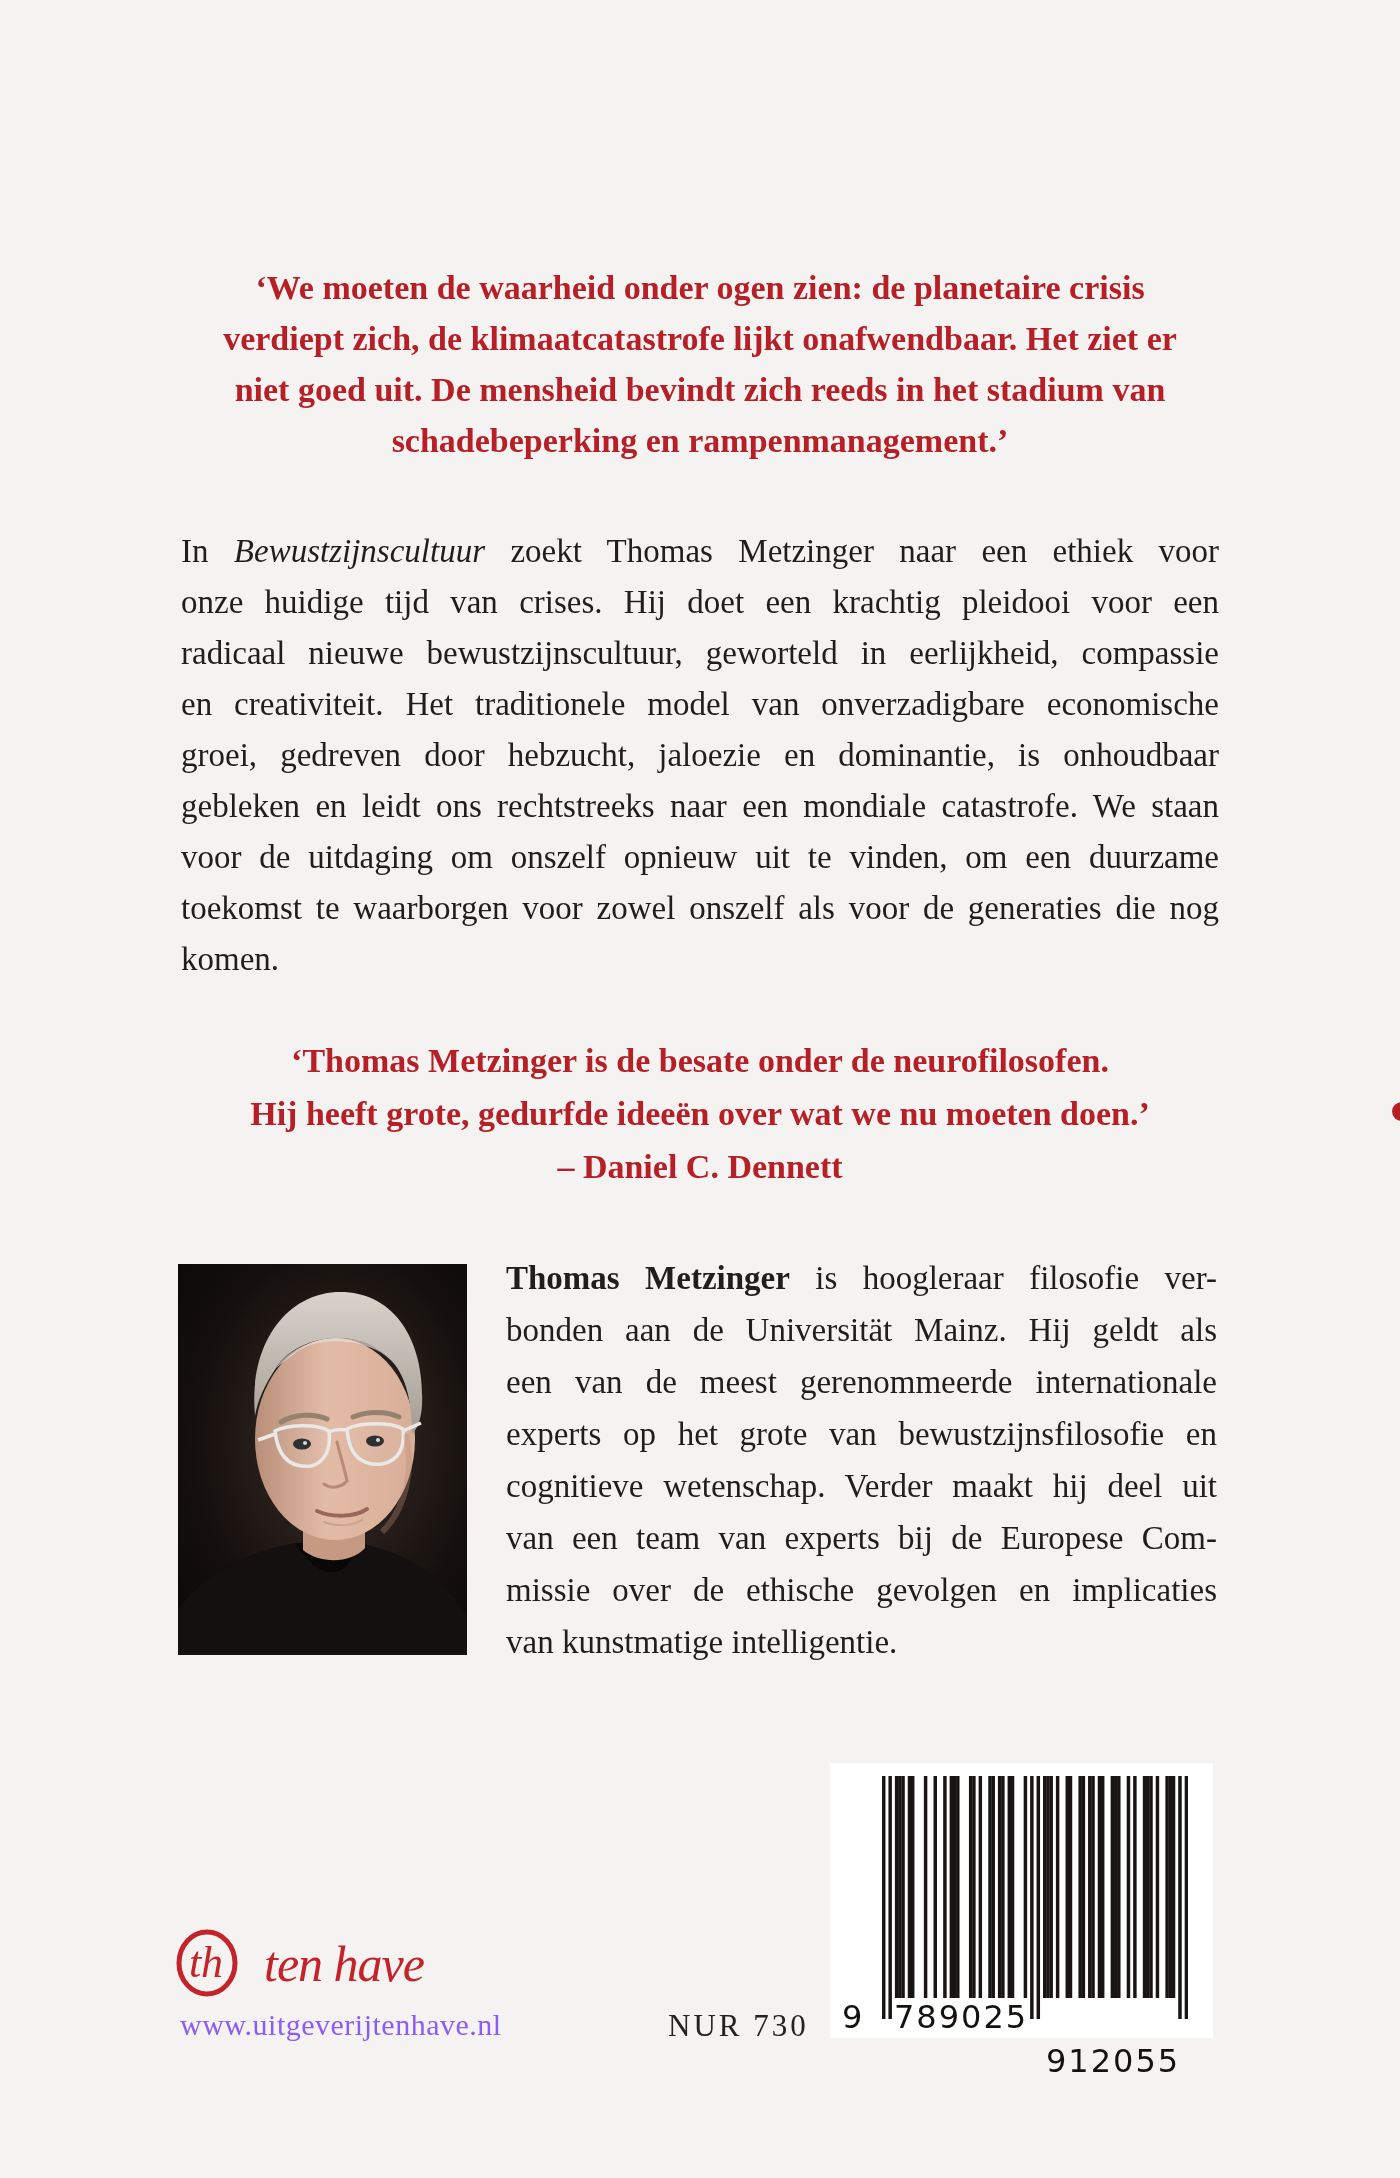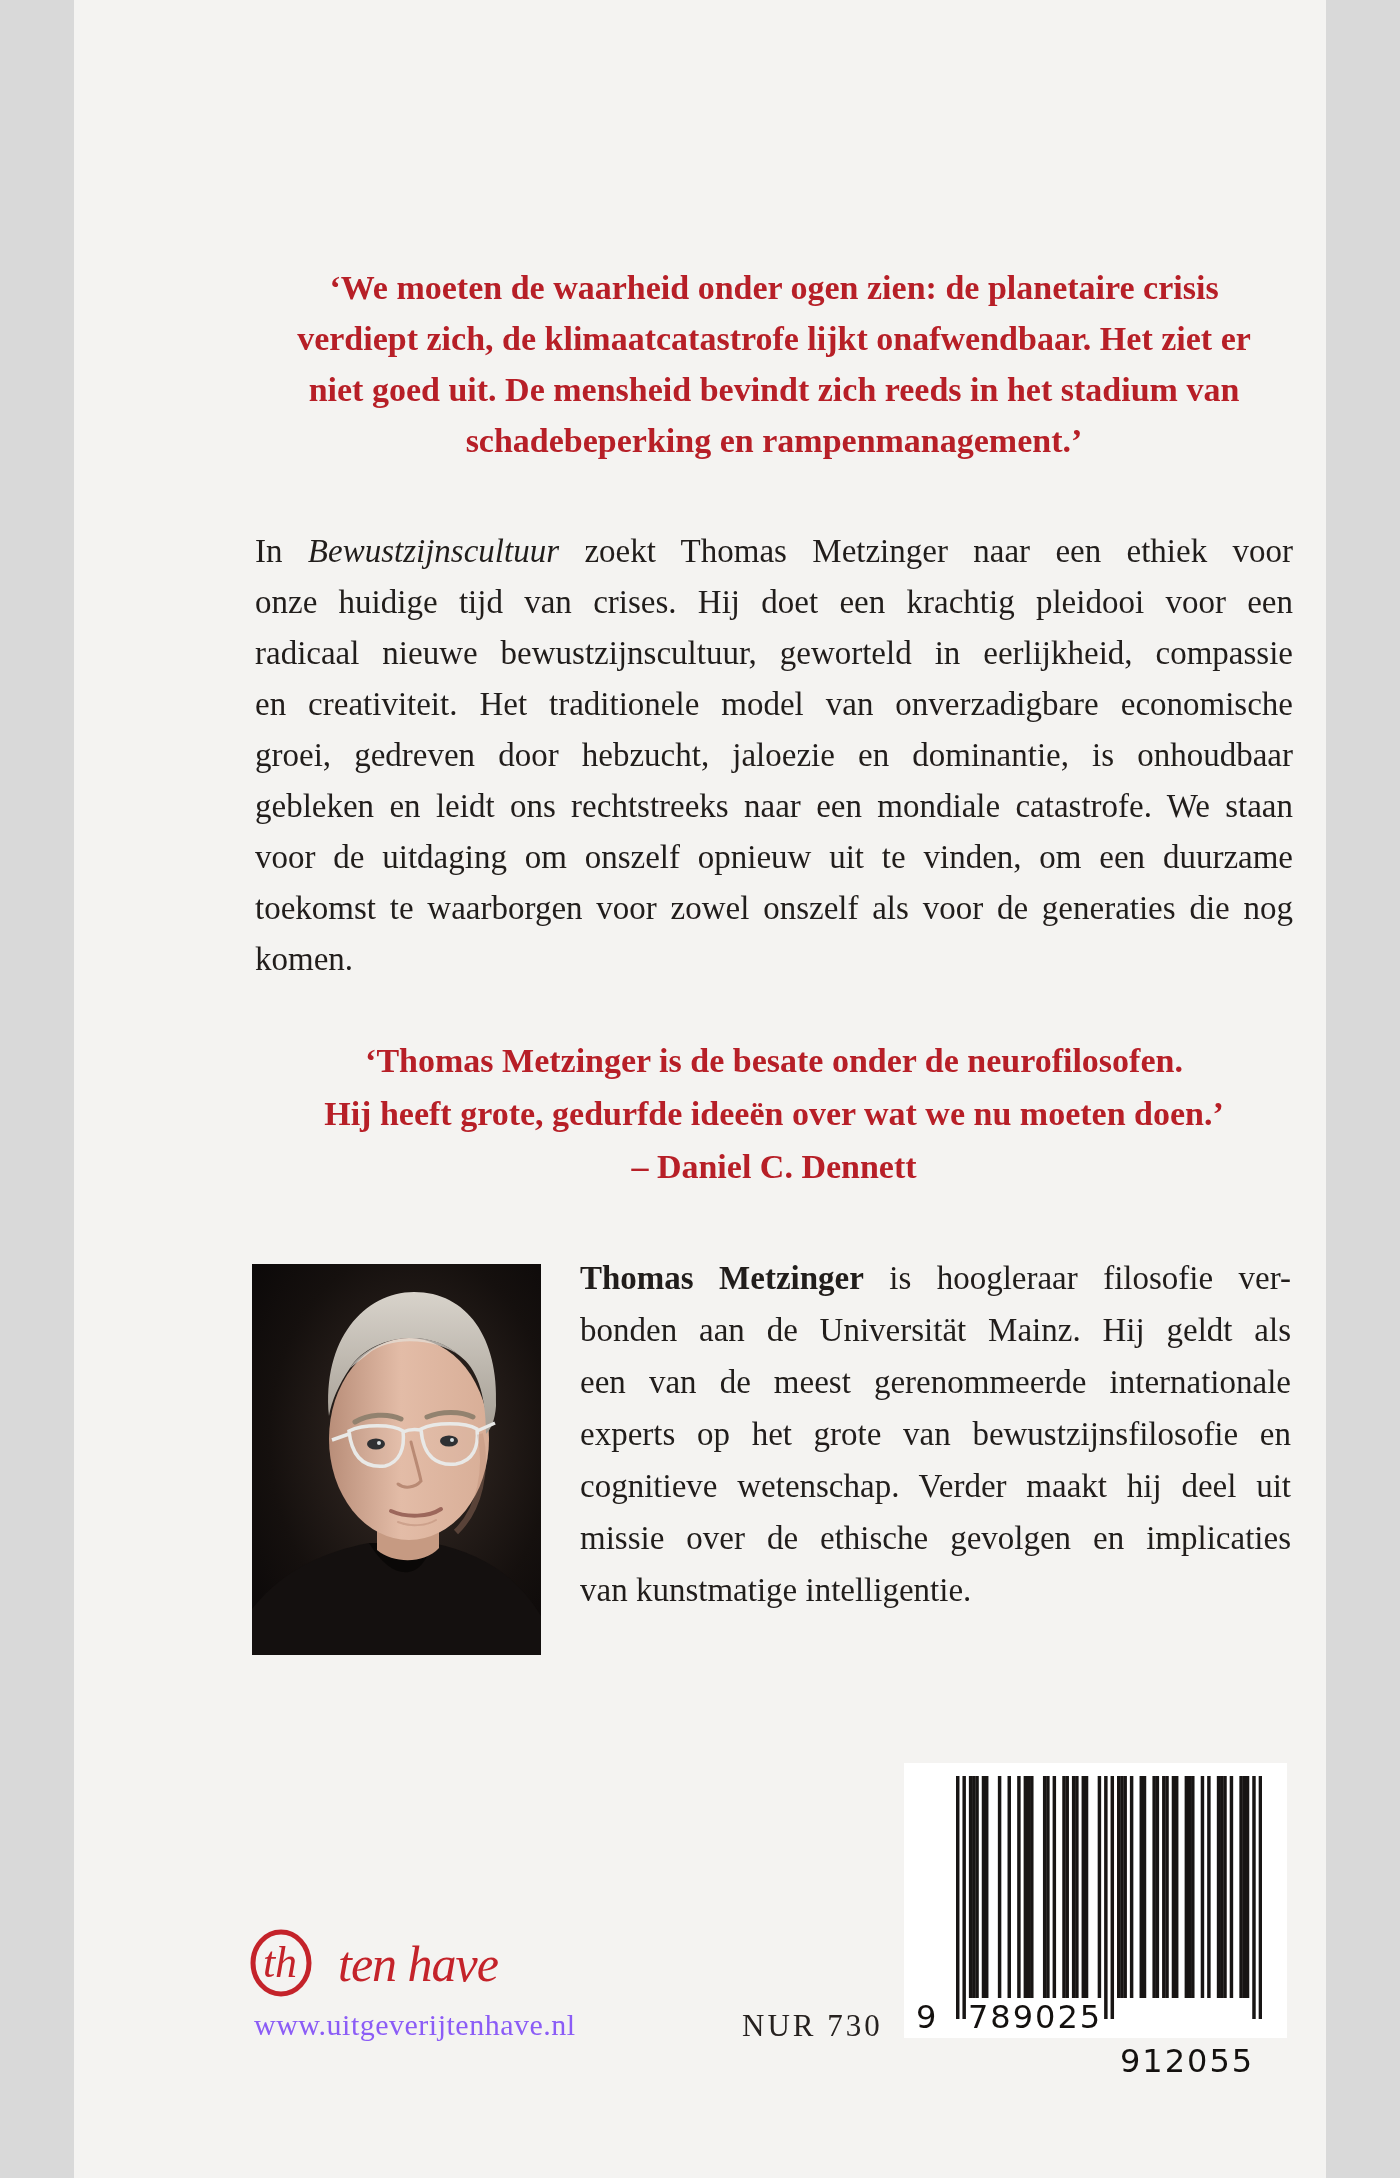--- a/index.html
+++ b/index.html
@@ -7,21 +7,21 @@
     --bg:#f4f3f1;
     --ink:#211d1b;
     --red:#b71f27;
     --logo-red:#c4232a;
     --barcode-bg:#ffffff;
   }
   *{box-sizing:border-box;}
   html,body{margin:0;padding:0;background:#d9d9d9;}
   .cover{
     position:relative;
-    width:1252px;height:2178px;
+    width:1400px;height:2178px;
     margin:0 auto;
     background:var(--bg);
     color:var(--ink);
     font-family:"Liberation Serif",serif;
     overflow:hidden;
   }
 
   
   .quote-top{
     position:absolute;left:181px;top:262px;width:1038px;
@@ -173,20 +173,21 @@
         <path d="M146,258 C158,263 174,262 184,256" stroke="#c59782" stroke-width="2" fill="none" opacity="0.7" stroke-linecap="round"></path>
         <path d="M228,170 C236,205 228,245 204,268" stroke="#b98a74" stroke-width="6" fill="none" opacity="0.35"></path>
       </svg>
     </div>
     <div class="bio">
       <div class="jline"><b>Thomas Metzinger</b> <span>is hoogleraar filosofie ver-</span></div>
       <div class="jline">bonden aan de Universität Mainz. Hij geldt als</div>
       <div class="jline">een van de meest gerenommeerde internationale</div>
       <div class="jline">experts op het grote van bewustzijnsfilosofie en</div>
       <div class="jline">cognitieve wetenschap. Verder maakt hij deel uit</div>
+      <div class="jline">van een team van experts bij de Europese Com-</div>
       <div class="jline">missie over de ethische gevolgen en implicaties</div>
       <div class="jline last">van kunstmatige intelligentie.</div>
     </div>
   </section>
 
   <section>
     <div class="logo">
       <svg viewBox="0 0 64 68">
         <ellipse class="logo-ellipse" cx="31" cy="33" rx="28" ry="31"></ellipse>
         <text class="logo-th" x="30" y="47" text-anchor="middle">th</text>

